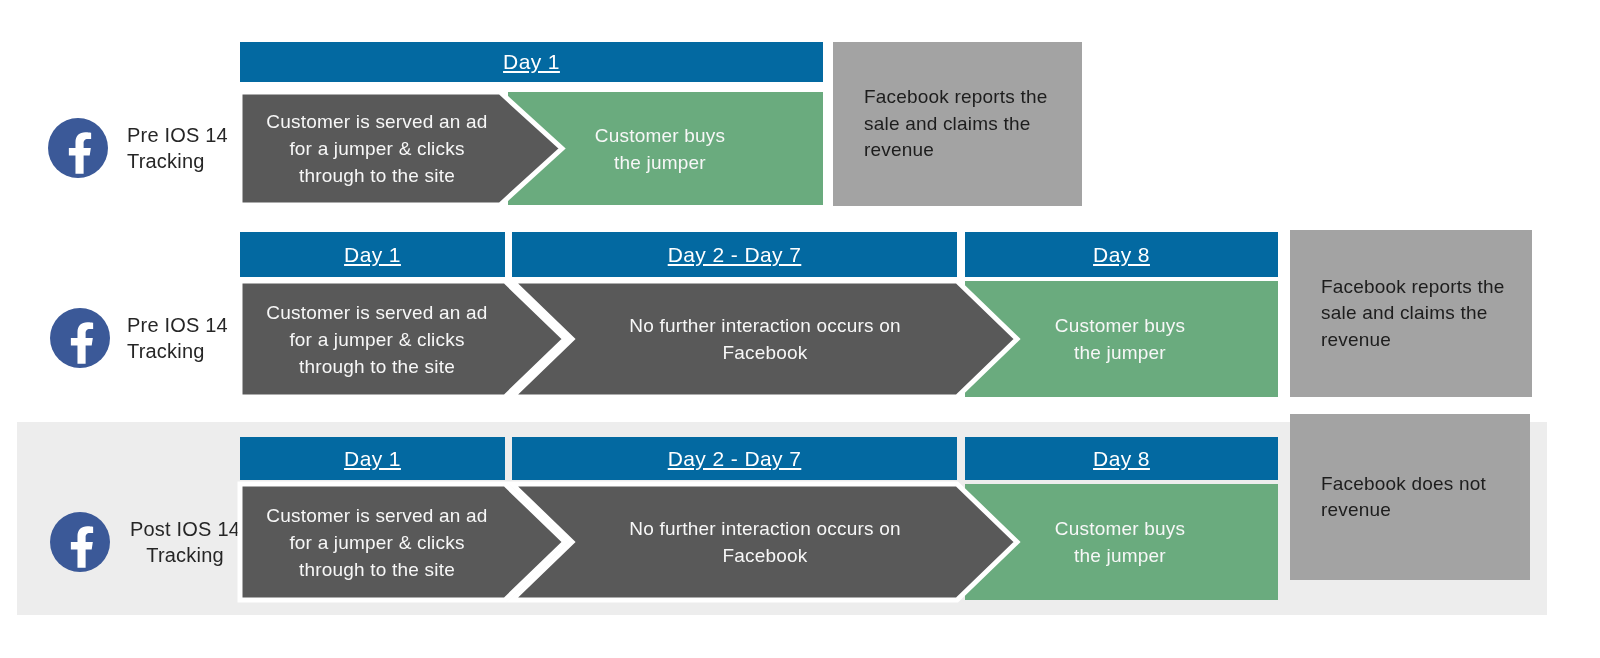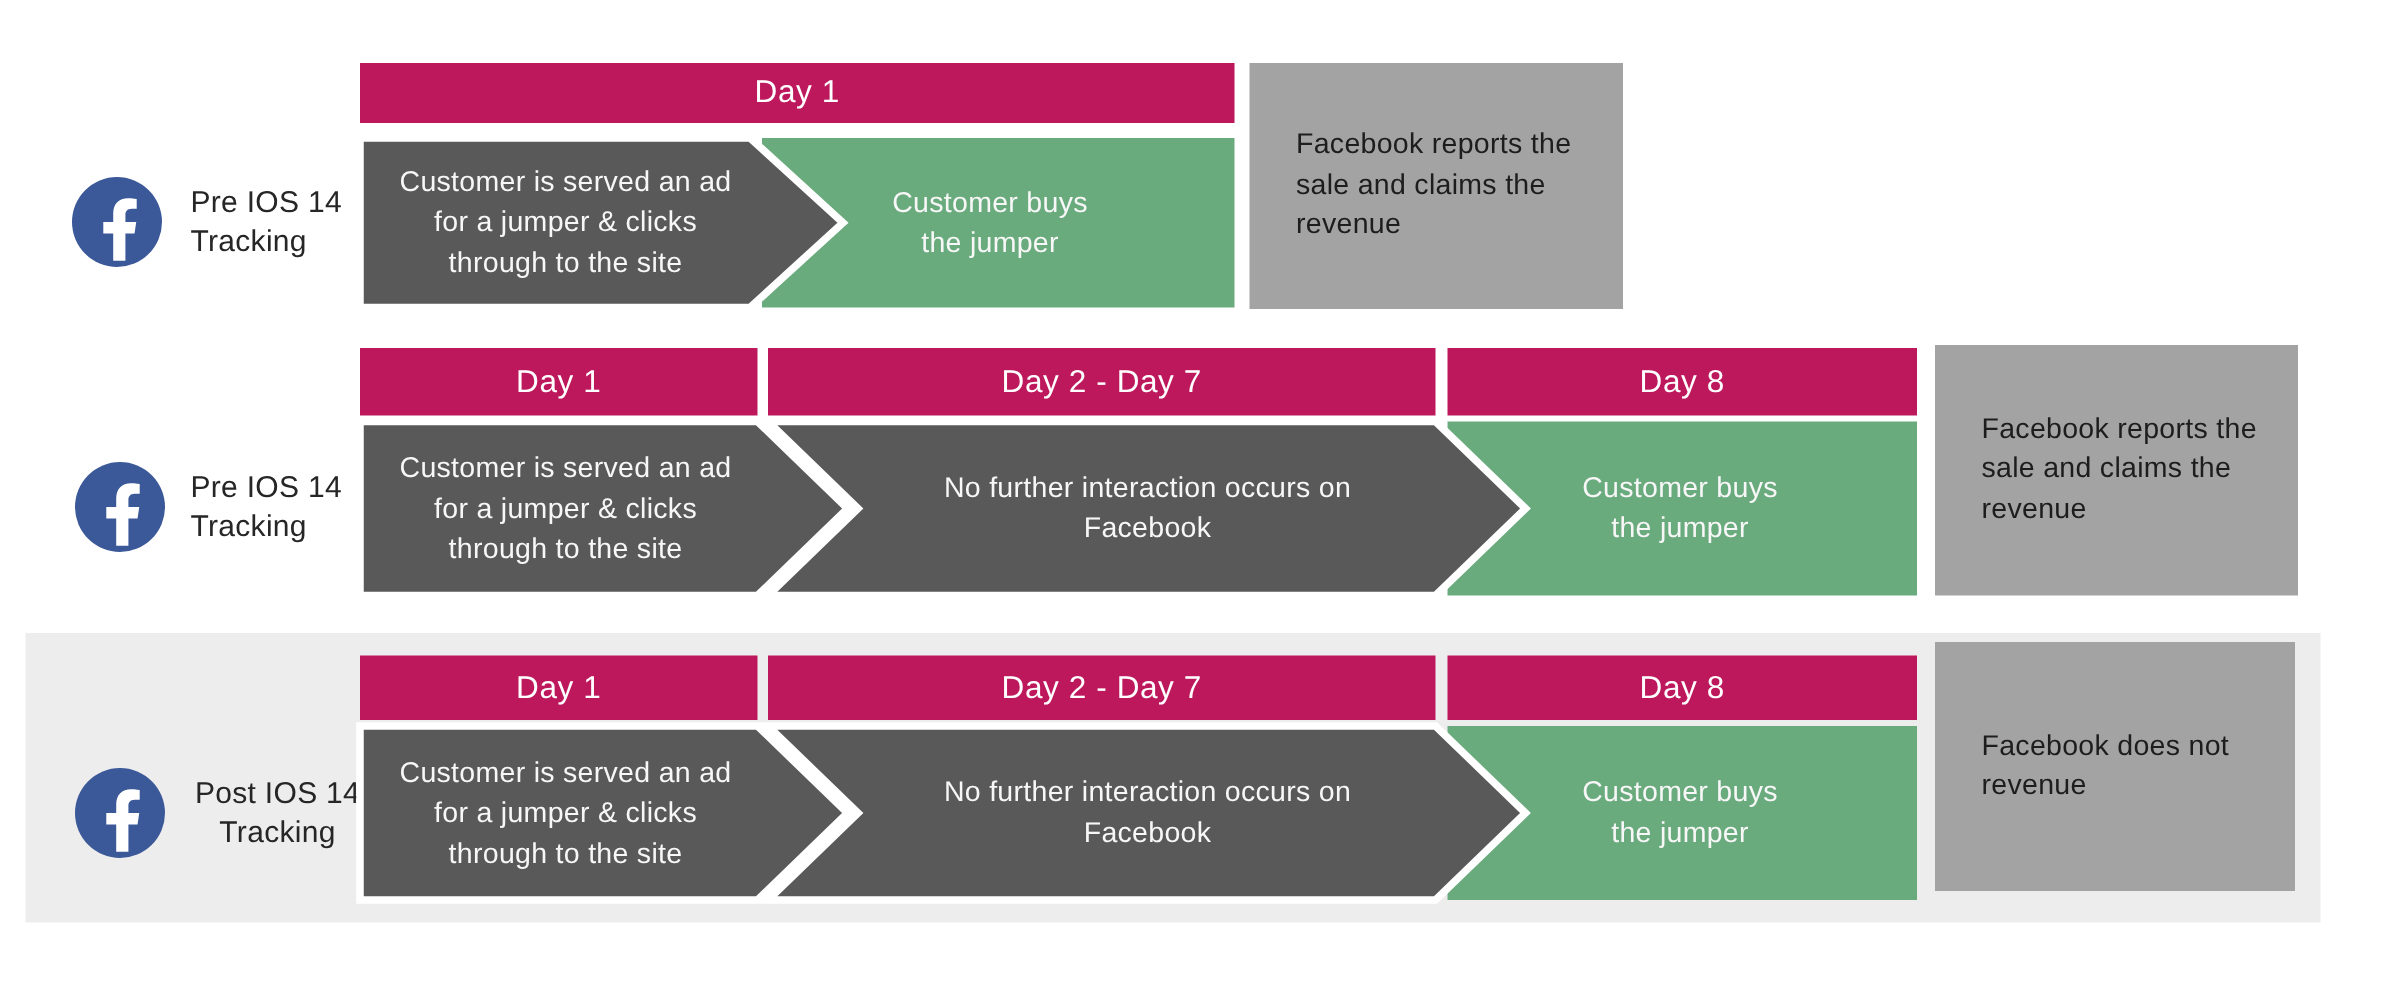--- a/index.html
+++ b/index.html
@@ -3,22 +3,22 @@
 <meta charset="utf-8">
 <style>
   html,body{margin:0;padding:0;background:#ffffff;}
   .canvas{
     position:relative;width:1600px;height:658px;background:#ffffff;
     font-family:"Liberation Sans", sans-serif;overflow:hidden;
   }
   .abs{position:absolute;}
   .row3-bg{background:#ededed;}
   .day-bar{
-    background:#be185d;display:flex;align-items:center;justify-content:center;
-    color:#ffffff;font-size:21px;letter-spacing:.4px;
+    background:#0369a1;display:flex;align-items:center;justify-content:center;
+    color:#ffffff;font-size:21px;letter-spacing:.4px;text-decoration:underline;
   }
   .green-box{background:#6aab7e;}
   .gray-box{
     background:#a3a3a3;color:#1d1d1d;display:flex;flex-direction:column;
     justify-content:center;padding-left:31px;box-sizing:border-box;
     font-size:19px;line-height:26.5px;letter-spacing:.2px;
   }
   .flow-text{
     display:flex;flex-direction:column;align-items:center;justify-content:center;
     color:#f7f7f7;font-size:19px;line-height:27px;text-align:center;letter-spacing:.2px;
@@ -166,18 +166,18 @@
   </div>
   <div class="abs flow-text" style="left:570px;top:484px;width:390px;height:116px;">
     <span>No further interaction occurs on</span>
     <span>Facebook</span>
   </div>
   <div class="abs flow-text" style="left:975px;top:484px;width:290px;height:116px;">
     <span>Customer buys</span>
     <span>the jumper</span>
   </div>
 
-  <div class="abs gray-box" style="left:1290px;top:428px;width:240px;height:166px;">
+  <div class="abs gray-box" style="left:1290px;top:414px;width:240px;height:166px;">
     <span>Facebook does not</span>
     <span>revenue</span>
   </div>
 
 </div>
 
 </body></html>

